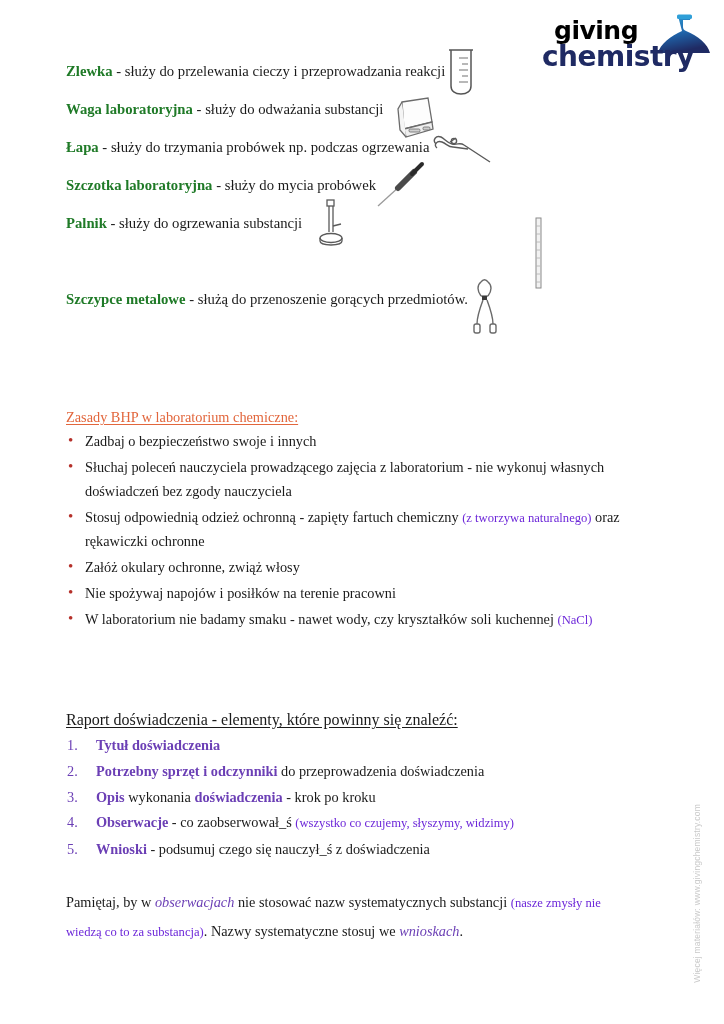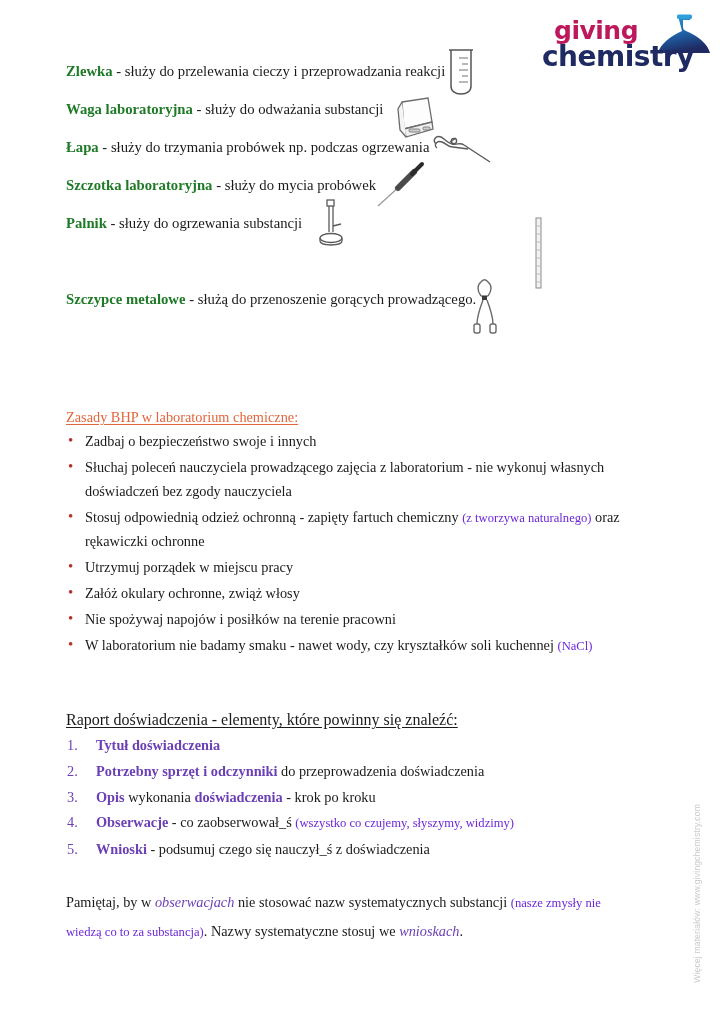--- a/index.html
+++ b/index.html
@@ -15,21 +15,21 @@
 
   
   .logo {
     position:absolute; right:10px; top:14px;
     width:182px; height:66px;
     font-family:"DejaVu Sans", sans-serif;
     font-weight:bold;
   }
   .logo-word1 {
     position:absolute; left:22px; top:2px;
-    font-size:25px; color:#be185d; letter-spacing:-0.5px;
+    font-size:25px; color:#000000; letter-spacing:-0.5px;
   }
   .logo-word2 {
     position:absolute; left:10px; top:26px;
     font-size:28px; color:#1f2a63; letter-spacing:-0.5px;
   }
   .logo-flask { position:absolute; right:2px; top:0px; }
 
   
   .eq-list { position:absolute; left:66px; top:62px; width:600px; }
   .eq-row { position:relative; height:38px; }
@@ -215,21 +215,21 @@
               <line x1="4" y1="50" x2="8" y2="50"></line>
             <line x1="4" y1="58" x2="8" y2="58"></line>
               <line x1="4" y1="66" x2="8" y2="66"></line>
           </g>
         </svg>
       </span>
     </div>
 
     <div class="eq-row">
       <div class="eq-text">
-        <span class="eq-name">Szczypce metalowe</span><span class="eq-desc"> - służą do przenoszenie gorących prowadzącego.</span>
+        <span class="eq-name">Szczypce metalowe</span><span class="eq-desc"> - służą do przenoszenie gorących przedmiotów.</span>
       </div>
       <span class="eq-icon" style="left:402px; top:-12px;">
         <svg width="34" height="58" viewBox="0 0 34 58">
           <g fill="none" stroke="#6a6a6a" stroke-width="1.4">
             <path d="M13 4 C9 7 9 13 13 18"></path>
             <path d="M20 4 C24 7 24 13 20 18"></path>
             <path d="M13 4 C15 1 18 1 20 4"></path>
             <path d="M13 18 L20 18"></path>
             <rect x="14" y="18" width="5" height="4" fill="#3a3a3a" stroke="none"></rect>
             <path d="M15 22 C12 30 9 38 9 46"></path>
@@ -249,23 +249,20 @@
     <div class="bhp-item">
       <span>Zadbaj o bezpieczeństwo swoje i innych</span>
     </div>
     <div class="bhp-item">
       <span>Słuchaj poleceń nauczyciela prowadzącego zajęcia z laboratorium - nie wykonuj własnych doświadczeń bez zgody nauczyciela</span>
     </div>
     <div class="bhp-item">
       <span>Stosuj odpowiednią odzież ochronną - zapięty fartuch chemiczny </span><span class="muted">(z tworzywa naturalnego)</span><span> oraz rękawiczki ochronne</span>
     </div>
     <div class="bhp-item">
-      <span>Utrzymuj porządek w miejscu pracy</span>
-    </div>
-    <div class="bhp-item">
       <span>Załóż okulary ochronne, zwiąż włosy</span>
     </div>
     <div class="bhp-item">
       <span>Nie spożywaj napojów i posiłków na terenie pracowni</span>
     </div>
     <div class="bhp-item">
       <span>W laboratorium nie badamy smaku - nawet wody, czy kryształków soli kuchennej </span><span class="muted">(NaCl)</span>
     </div>
   </div>
 

